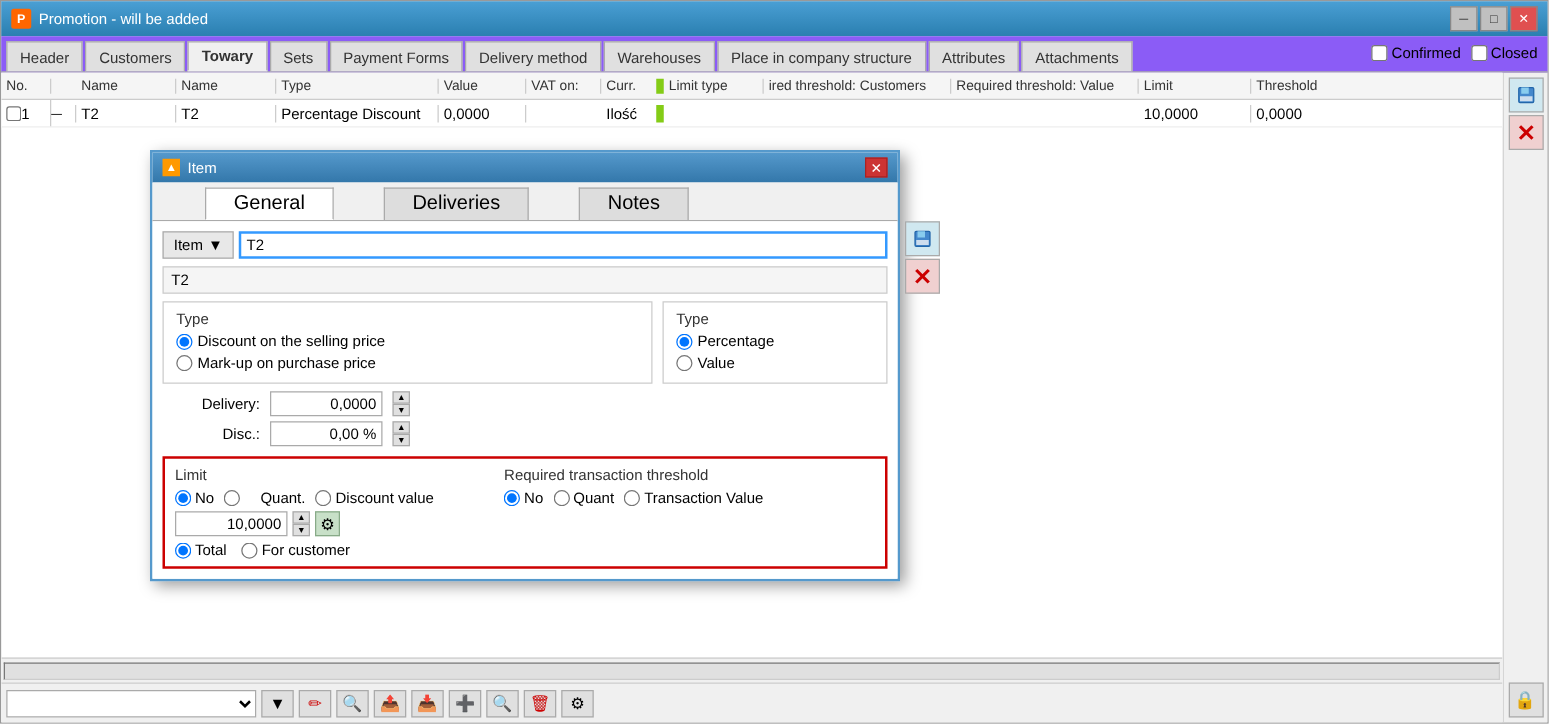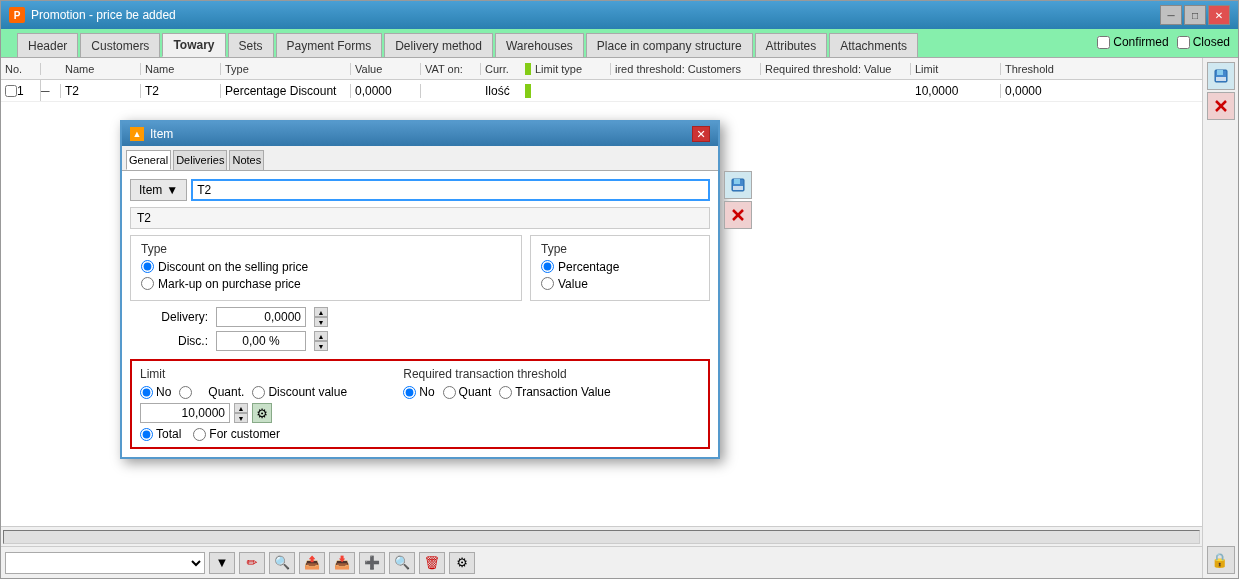--- a/index.html
+++ b/index.html
@@ -64,24 +64,24 @@
       display: flex;
       align-items: center;
       justify-content: center;
       font-size: 10px;
       color: #333;
     }
     .title-btn.close { background: #e05050; color: white; }
 
     
     .tab-bar {
-      background: #86efac;
+      background: #8b5cf6;
       display: flex;
       align-items: flex-end;
-      padding: 4px 4px 0 16px;
+      padding: 4px 4px 0 4px;
       gap: 2px;
       border-bottom: 1px solid #aaa;
       position: relative;
     }
     .tab {
       padding: 4px 10px;
       background: #e0e0e0;
       border: 1px solid #aaa;
       border-bottom: none;
       cursor: pointer;
@@ -282,26 +282,27 @@
 
     
     .modal-tabs {
       display: flex;
       gap: 2px;
       padding: 4px 4px 0 4px;
       background: #f0f0f0;
       border-bottom: 1px solid #aaa;
     }
     .modal-tab {
-      padding: 3px 2px;
+      padding: 3px 22px;
       background: #ddd;
       border: 1px solid #aaa;
       border-bottom: none;
       cursor: pointer;
-      font-size: 11px;
+      font-size: 16px;
+      margin-left: 38px;
     }
     .modal-tab.active {
       background: white;
       border-bottom: 1px solid white;
     }
 
     
     .modal-content {
       background: white;
       padding: 8px;
@@ -356,21 +357,21 @@
       background: white;
       flex: 1;
     }
     .type-box-title {
       font-size: 12px;
       color: #333;
       margin-bottom: 4px;
     }
     .radio-option {
       display: flex;
-      align-items: flex-start;
+      align-items: flex-end;
       gap: 4px;
       margin-bottom: 3px;
       font-size: 12px;
     }
 
     
     .field-row {
       display: flex;
       align-items: center;
       gap: 8px;
@@ -469,21 +470,21 @@
 </head>
 <body>
 
 <div class="main-window">
 
   <div class="title-bar">
     <div class="title-bar-left">
       <div class="title-icon">
         <span>P</span>
       </div>
-      <span class="title-text">Promotion - price be added</span>
+      <span class="title-text">Promotion - will be added</span>
     </div>
     <div class="title-controls">
       <button class="title-btn">─</button>
       <button class="title-btn">□</button>
       <button class="title-btn close">✕</button>
     </div>
   </div>
 
   <div class="tab-bar">
     <div class="tab">
@@ -673,21 +674,21 @@
         <div class="field-row">
           <span class="field-label">Delivery:</span>
           <input class="number-input" type="text" value="0,0000" style="width: 90px; text-align: right;">
           <div class="spin-container">
             <button class="spin-btn">▲</button>
             <button class="spin-btn">▼</button>
           </div>
         </div>
         <div class="field-row">
           <span class="field-label">Disc.:</span>
-          <input class="number-input" type="text" value="0,00 %" style="width: 90px; text-align: center;">
+          <input class="number-input" type="text" value="0,00 %" style="width: 90px; text-align: right;">
           <div class="spin-container">
             <button class="spin-btn">▲</button>
             <button class="spin-btn">▼</button>
           </div>
         </div>
       </div>
 
       <div class="limit-section">
 
         <div class="limit-group">

